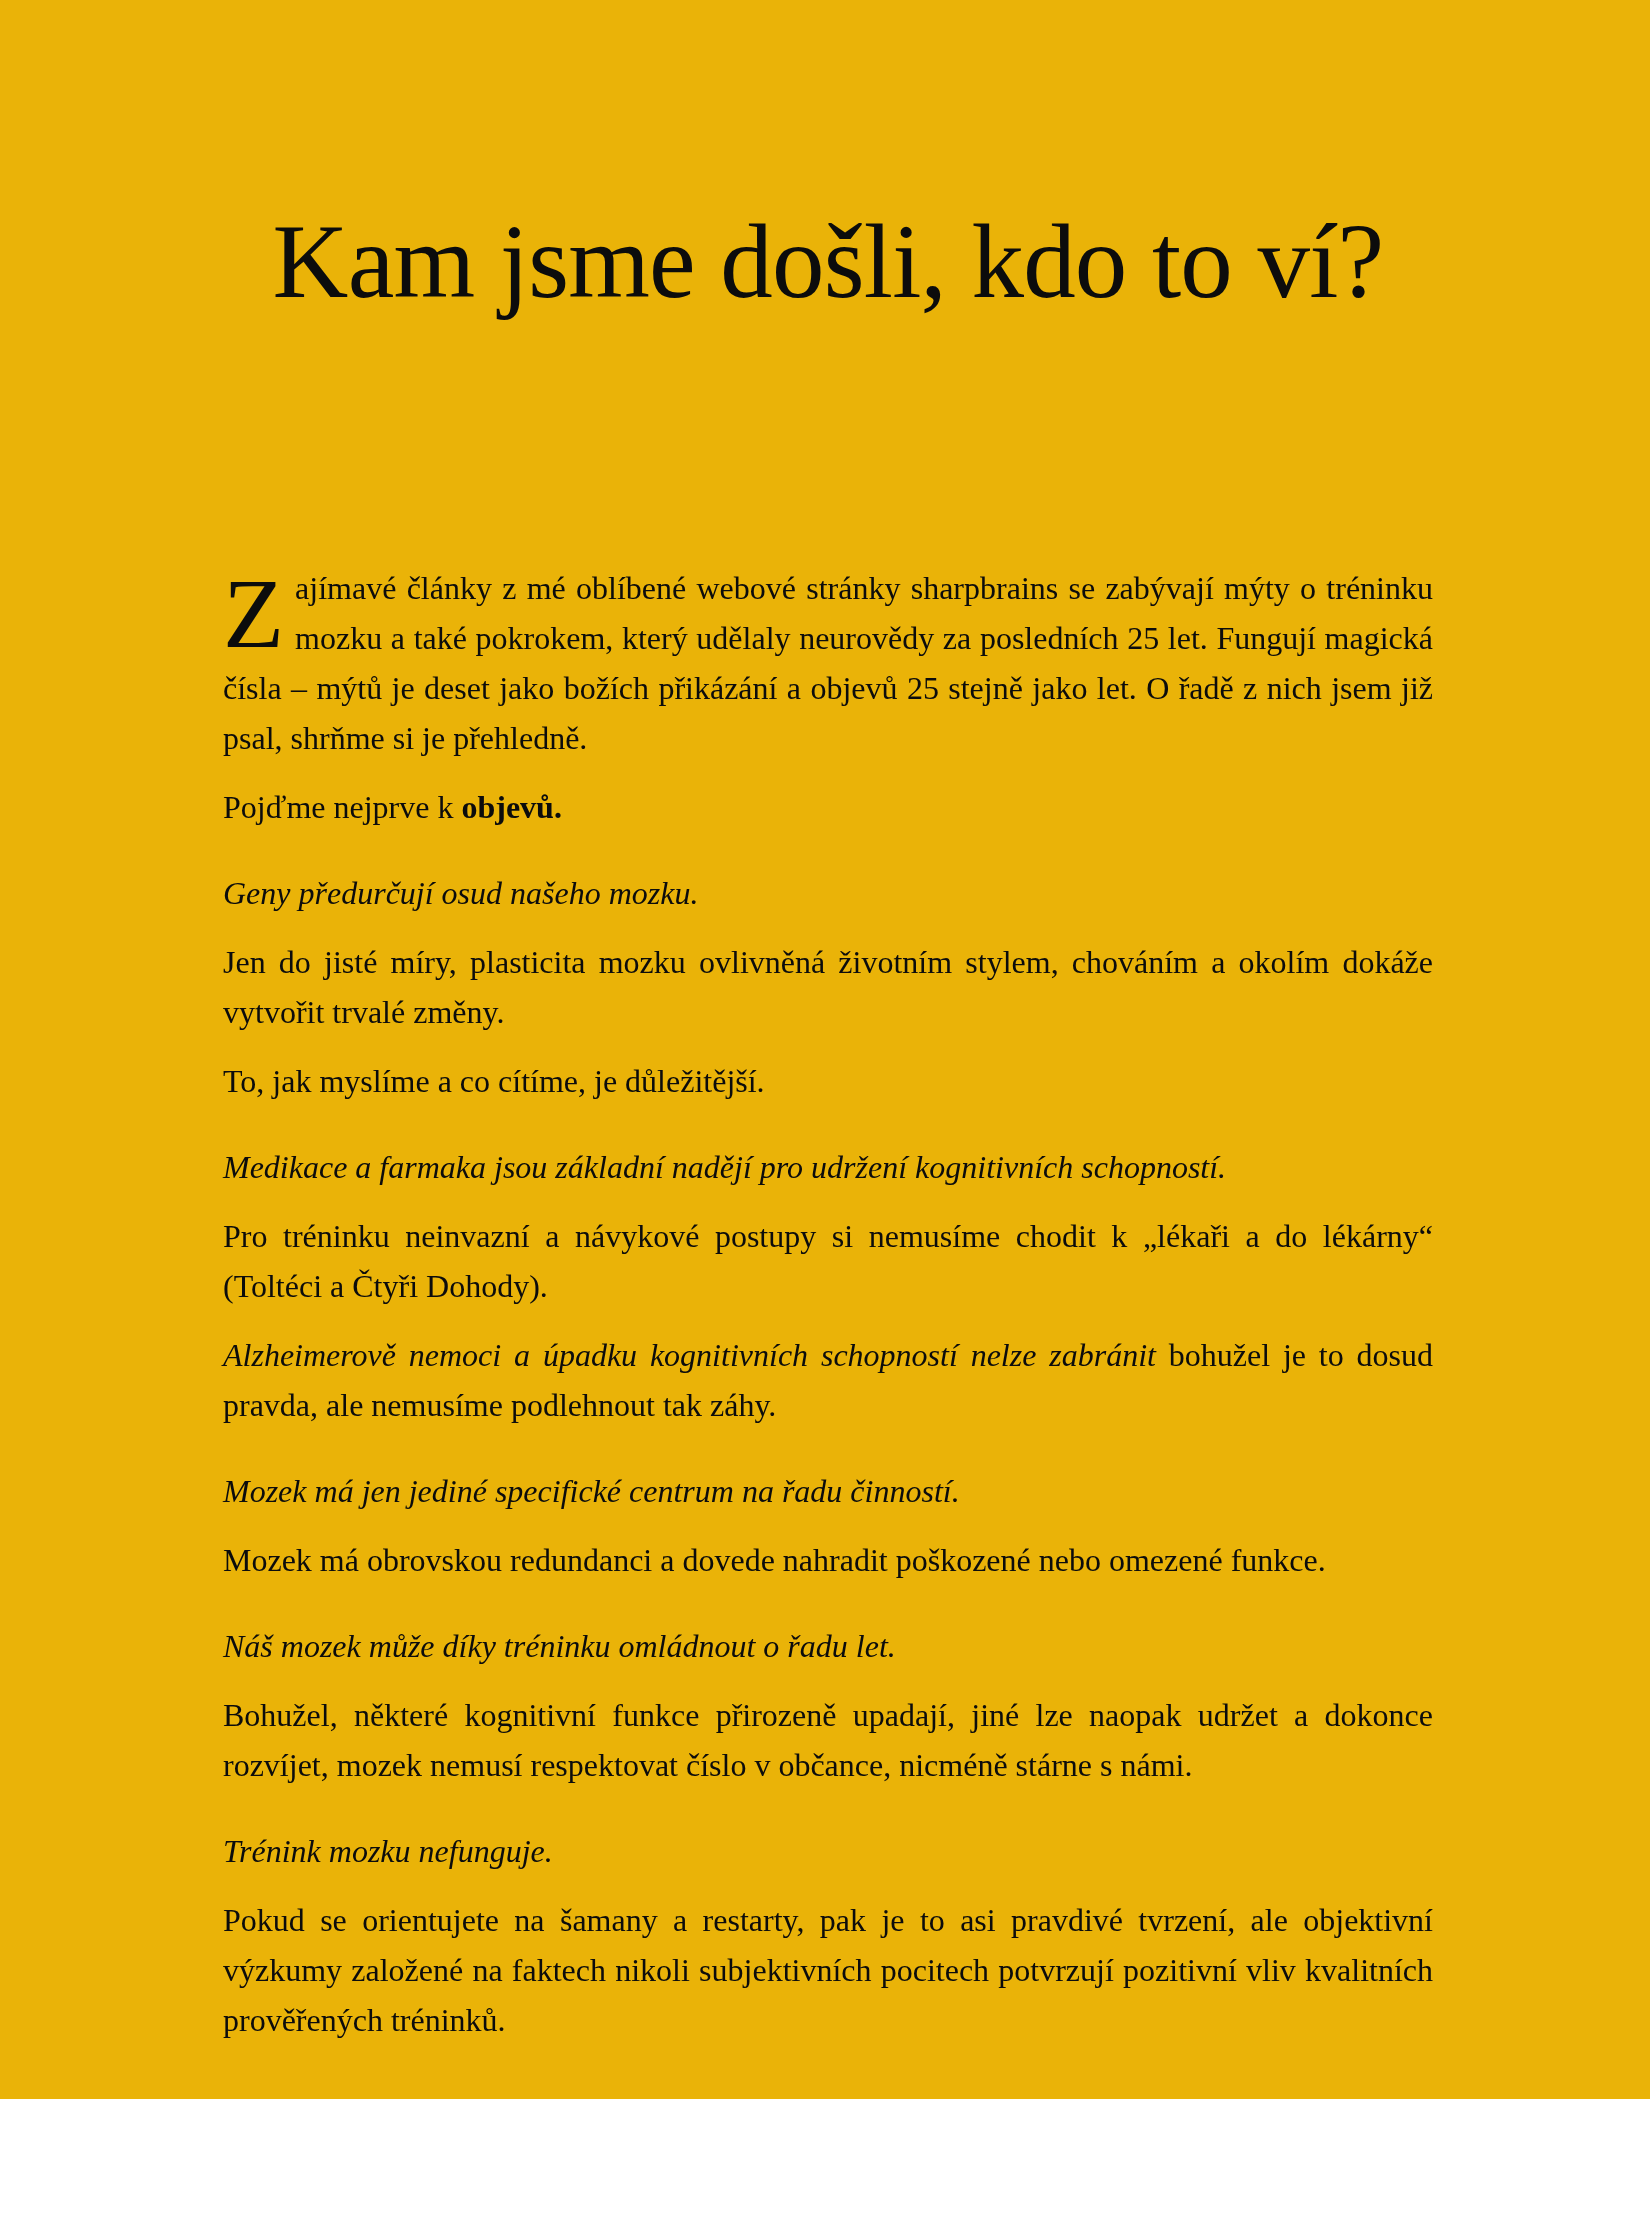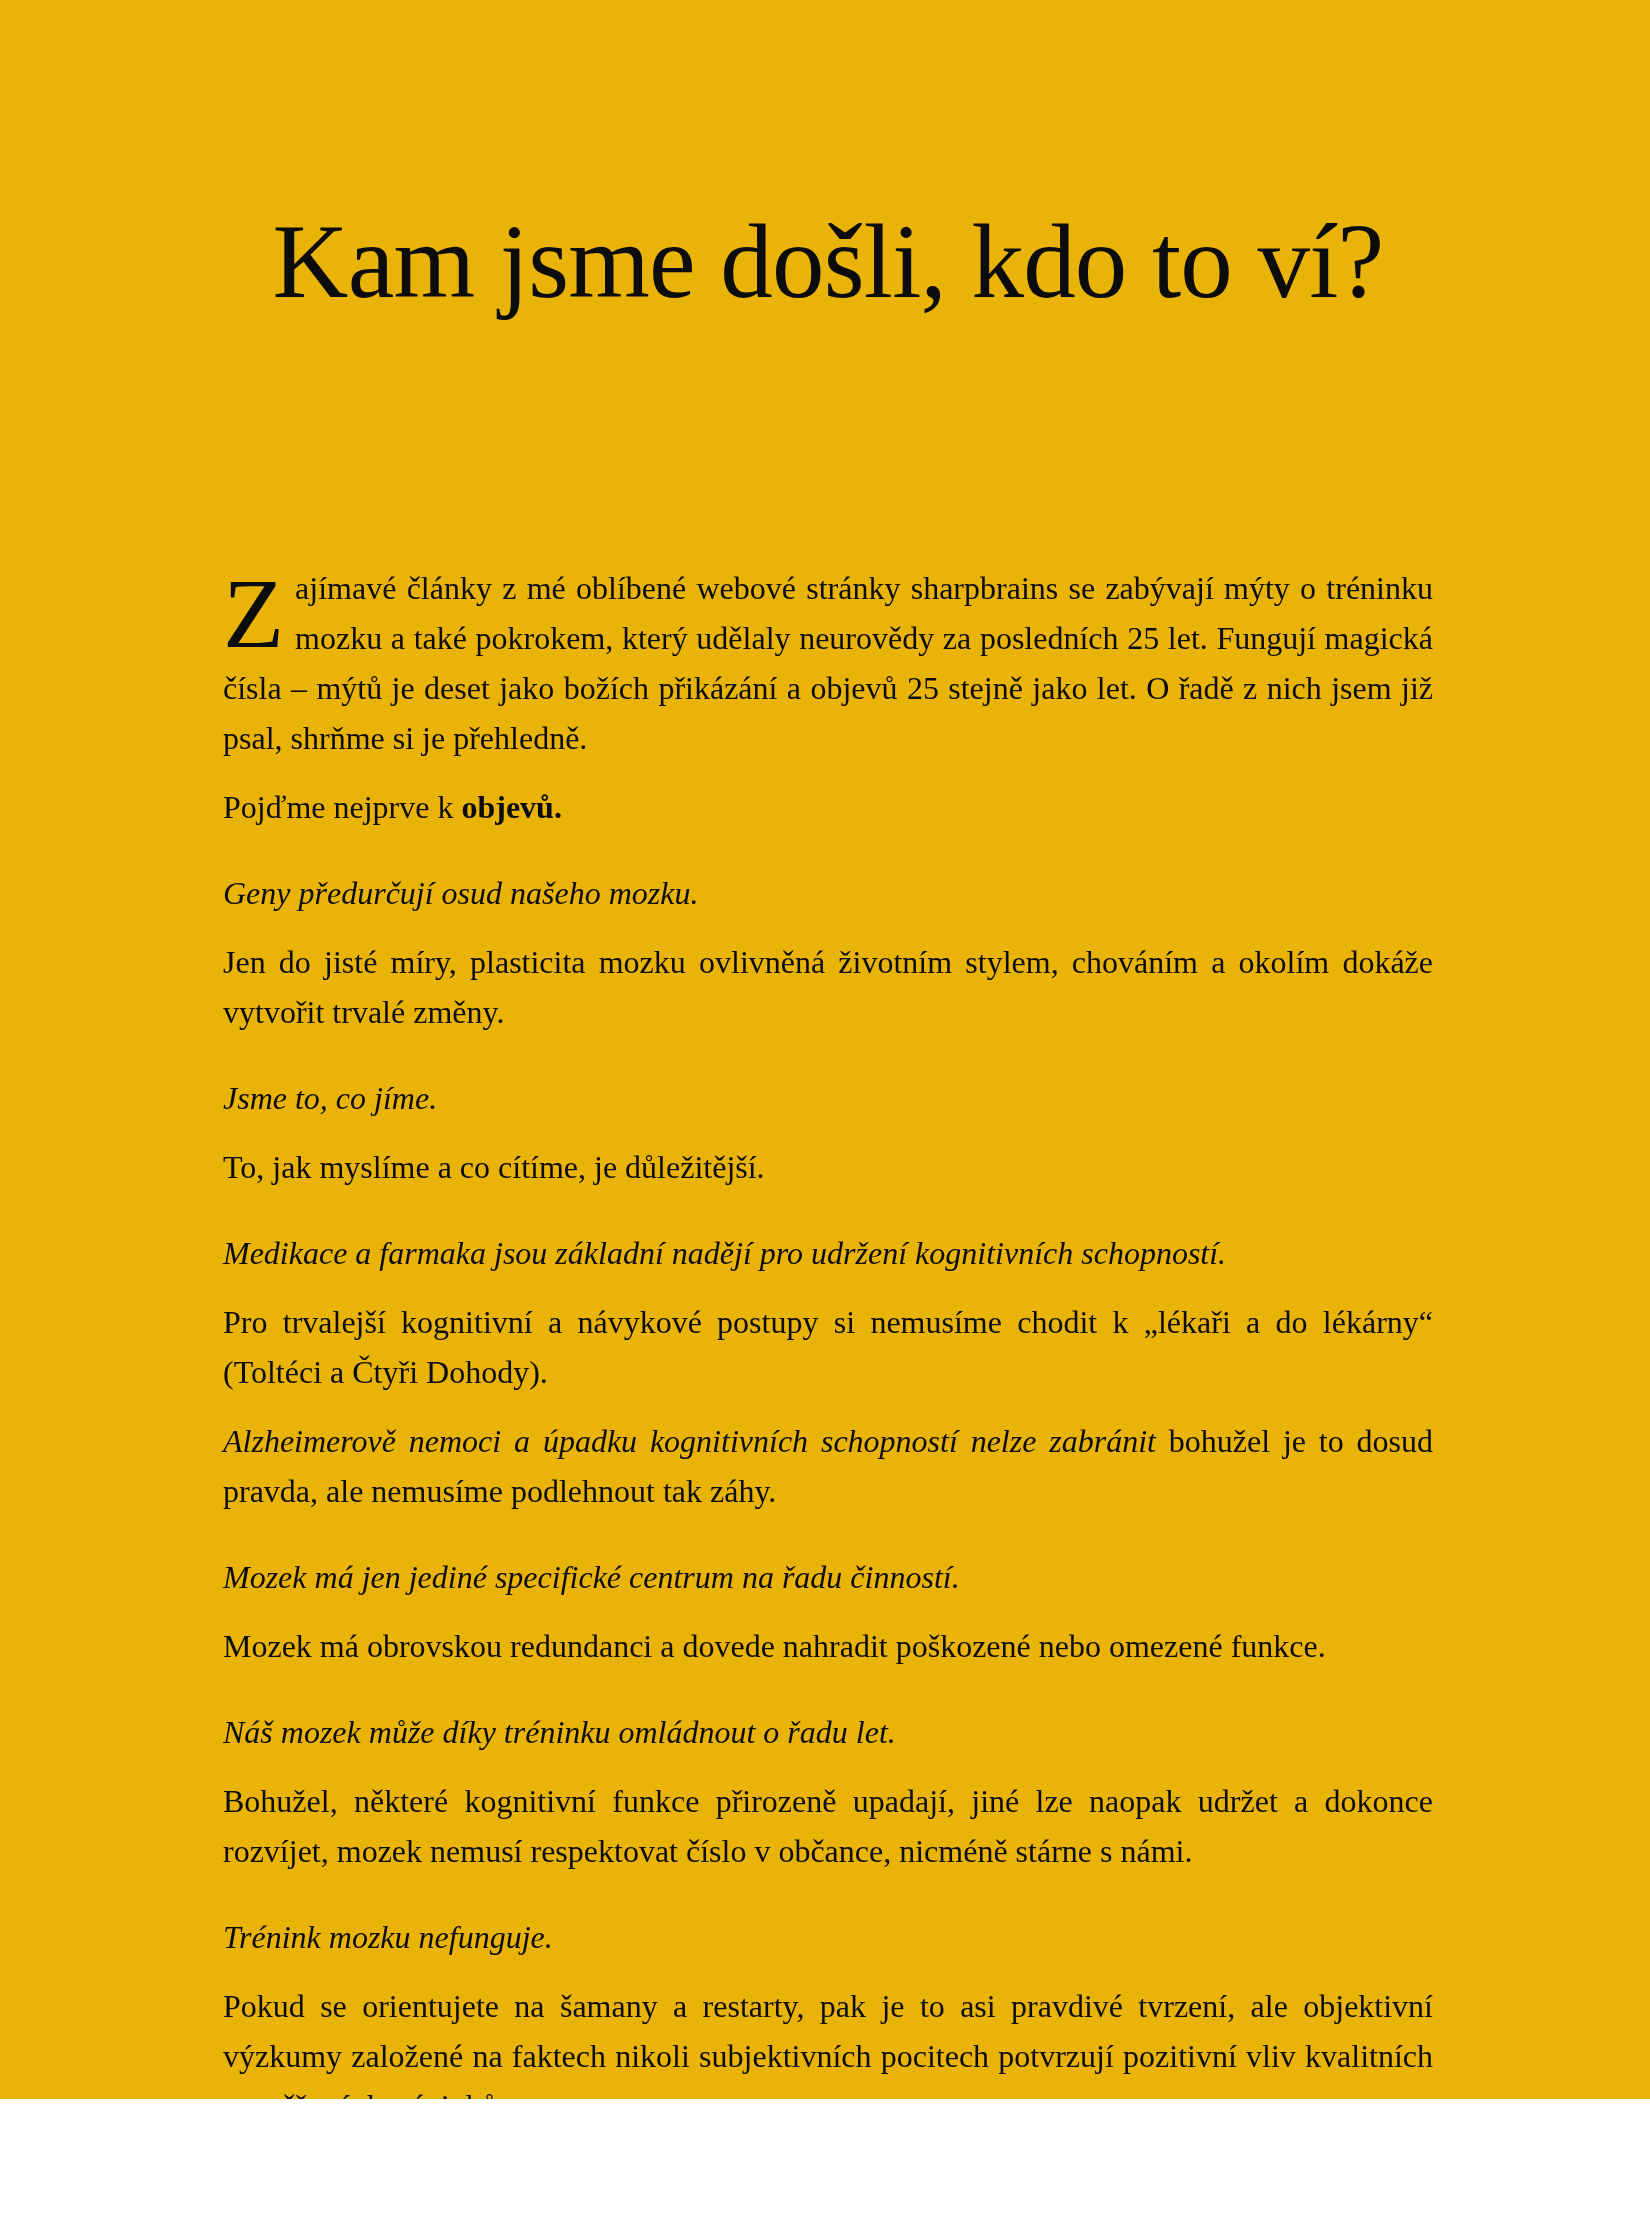--- a/index.html
+++ b/index.html
@@ -73,24 +73,23 @@
 
   <div class="content">
 
     <p class="para"><span class="dropcap">Z</span><span>ajímavé články z mé oblíbené webové stránky sharpbrains se zabývají mýty o tréninku mozku a také pokrokem, který udělaly neurovědy za posledních 25 let. Fungují magická čísla – mýtů je deset jako božích přikázání a objevů 25 stejně jako let. O řadě z nich jsem již psal, shrňme si je přehledně.</span></p>
 
     <p class="para"><span>Pojďme nejprve k </span><strong>objevů.</strong></p>
 
     <div id="blocks">
         <p class="para italic">Geny předurčují osud našeho mozku.</p>
         <p class="para">Jen do jisté míry, plasticita mozku ovlivněná životním stylem, chováním a okolím dokáže vytvořit trvalé změny.</p>
-        <p class="para italic">Jsme to, co jíme.</p>
         <p class="para">To, jak myslíme a co cítíme, je důležitější.</p>
         <p class="para italic">Medikace a farmaka jsou základní nadějí pro udržení kognitivních schopností.</p>
-        <p class="para">Pro trvalejší kognitivní a návykové postupy si nemusíme chodit k „lékaři a do lékárny“ (Toltéci a Čtyři Dohody).</p>
+        <p class="para">Pro tréninku neinvazní a návykové postupy si nemusíme chodit k „lékaři a do lékárny“ (Toltéci a Čtyři Dohody).</p>
         <p class="para"><em>Alzheimerově nemoci a úpadku kognitivních schopností nelze zabránit</em><span> bohužel je to dosud pravda, ale nemusíme podlehnout tak záhy.</span></p>
         <p class="para italic">Mozek má jen jediné specifické centrum na řadu činností.</p>
         <p class="para">Mozek má obrovskou redundanci a dovede nahradit poškozené nebo omezené funkce.</p>
         <p class="para italic">Náš mozek může díky tréninku omládnout o řadu let.</p>
         <p class="para">Bohužel, některé kognitivní funkce přirozeně upadají, jiné lze naopak udržet a dokonce rozvíjet, mozek nemusí respektovat číslo v občance, nicméně stárne s námi.</p>
         <p class="para italic">Trénink mozku nefunguje.</p>
         <p class="para">Pokud se orientujete na šamany a restarty, pak je to asi pravdivé tvrzení, ale objektivní výzkumy založené na faktech nikoli subjektivních pocitech potvrzují pozitivní vliv kvalitních prověřených tréninků.</p>
       </div>
 
   </div>

